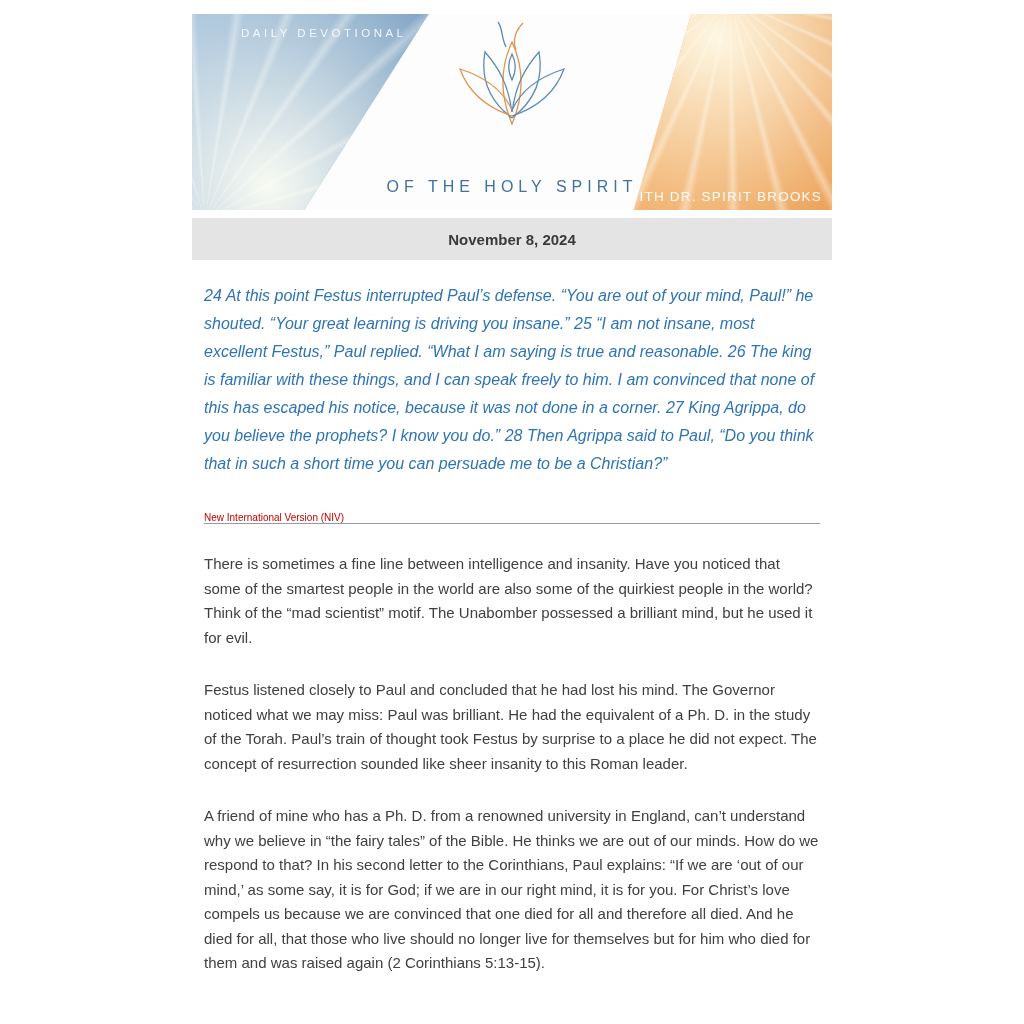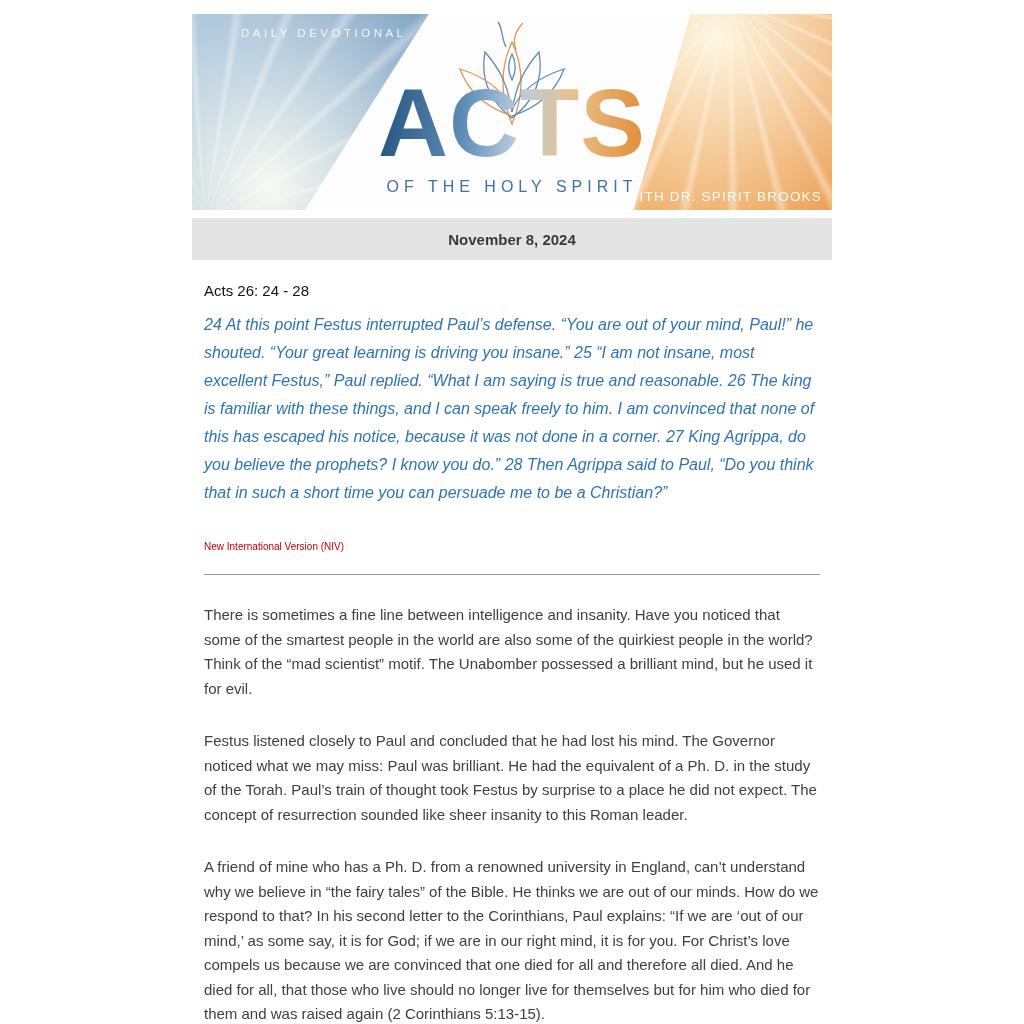--- a/index.html
+++ b/index.html
@@ -87,21 +87,20 @@
   }
   .scripture-passage {
     color: var(--scripture_blue, #2e74b5);
     font-style: italic;
     font-size: 16px; line-height: 28px;
     margin-bottom: 34px;
   }
   .version-note {
     color: var(--version_red, #c00000);
     font-size: 10px;
-    margin-bottom: 22px;
   }
   .divider {
     border: none;
     border-top: 1px solid #9a9a9a;
     margin: 0 0 28px 0;
   }
   .body-para {
     font-size: 15px; line-height: 24.5px;
     color: var(--body_text, #404040);
     margin-bottom: 28px;
@@ -126,35 +125,31 @@
           <path stroke="#4a7fae" d="M75 98 C54 82 43 60 48 32 C62 48 71 64 75 92"></path>
           <path stroke="#4a7fae" d="M75 98 C96 82 107 60 102 32 C88 48 79 64 75 92"></path>
           <path stroke="#d98a3f" d="M75 96 C48 87 31 71 23 49 C48 57 66 70 75 90"></path>
           <path stroke="#4a7fae" d="M75 96 C102 87 119 71 127 49 C102 57 84 70 75 90"></path>
           <path stroke="#d98a3f" d="M79 30 C75 20 79 10 86 3"></path>
           <path stroke="#4a7fae" d="M69 27 C64 17 66 9 61 2"></path>
           <path stroke="#4a7fae" d="M75 60 C70 50 72 40 75 34 C78 40 80 50 75 60 Z"></path>
         </g>
       </svg>
 
-      <div class="banner-title-wrap">
-        <span class="banner-title">ACTS</span>
-      </div>
 
       <div class="banner-subtitle">OF THE HOLY SPIRIT</div>
 
       <div class="banner-byline">WITH DR. SPIRIT BROOKS</div>
     </header>
 
     <div class="date-bar">
       <span>November 8, 2024</span>
     </div>
 
     <main class="content">
-      <h2 class="scripture-ref">Acts 26: 24 - 28</h2>
 
       <p class="scripture-passage">24 At this point Festus interrupted Paul’s defense. “You are out of your mind, Paul!” he shouted. “Your great learning is driving you insane.” 25 “I am not insane, most excellent Festus,” Paul replied. “What I am saying is true and reasonable. 26 The king is familiar with these things, and I can speak freely to him. I am convinced that none of this has escaped his notice, because it was not done in a corner. 27 King Agrippa, do you believe the prophets? I know you do.” 28 Then Agrippa said to Paul, “Do you think that in such a short time you can persuade me to be a Christian?”</p>
 
       <p class="version-note">New International Version (NIV)</p>
 
       <hr class="divider">
 
       <p class="body-para">There is sometimes a fine line between intelligence and insanity. Have you noticed that some of the smartest people in the world are also some of the quirkiest people in the world? Think of the “mad scientist” motif. The Unabomber possessed a brilliant mind, but he used it for evil.</p>
       <p class="body-para">Festus listened closely to Paul and concluded that he had lost his mind. The Governor noticed what we may miss:  Paul was brilliant. He had the equivalent of a Ph. D. in the study of the Torah. Paul’s train of thought took Festus by surprise to a place he did not expect. The concept of resurrection sounded like sheer insanity to this Roman leader.</p>
       <p class="body-para">A friend of mine who has a Ph. D. from a renowned university in England, can’t understand why we believe in “the fairy tales” of the Bible. He thinks we are out of our minds.  How do we respond to that? In his second letter to the Corinthians, Paul explains:  “If we are ‘out of our mind,’ as some say, it is for God; if we are in our right mind, it is for you. For Christ’s love compels us because we are convinced that one died for all and therefore all died. And he died for all, that those who live should no longer live for themselves but for him who died for them and was raised again (2 Corinthians 5:13-15).</p>

